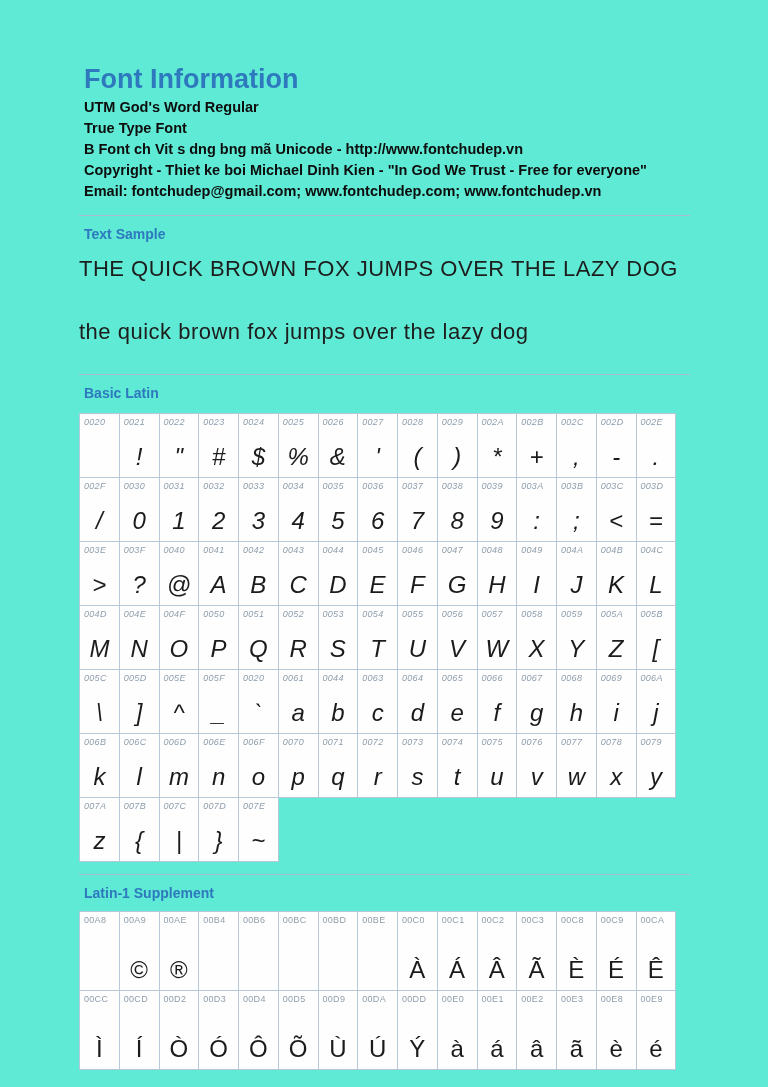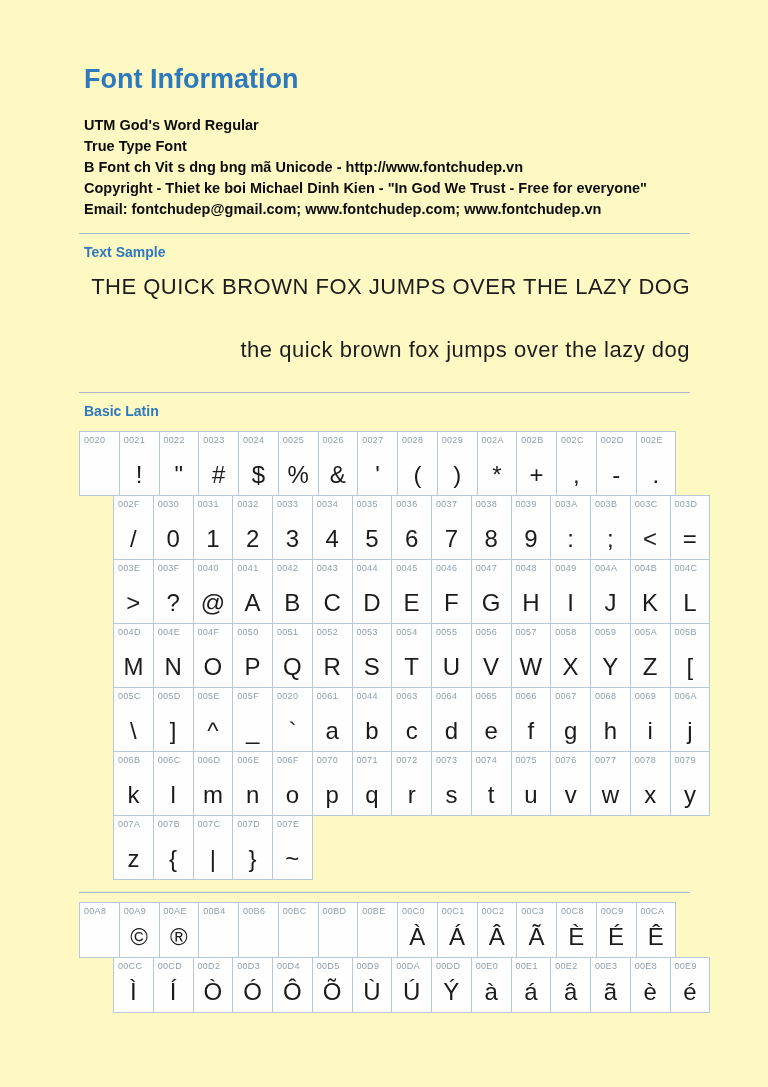--- a/index.html
+++ b/index.html
@@ -14,79 +14,79 @@
   body{
     height:1087px;
     background:#fbfbfb;
     font-family:"Liberation Sans", sans-serif;
     color:var(--text-black);
     overflow:hidden;
   }
   .page{
     width:768px;height:1087px;
     padding:63px 78px 0 79px;
-    background:#fef9c3;
+    background:#5eead4;
   }
   .doc-title{
     color:var(--heading-blue);
     font-size:27px;font-weight:bold;
     line-height:32px;
     padding-left:5px;
   }
-  .info-block{margin-top:20px;padding-left:5px;}
+  .info-block{margin-top:2px;padding-left:5px;}
   .info-line{
     font-size:14.5px;font-weight:bold;
     line-height:21px;color:#0d0d0d;
     white-space:nowrap;
   }
   .divider{
     border:none;border-top:1px solid var(--divider);
     height:0;width:611px;
   }
   .divider-1{margin-top:13px;}
   .divider-3{margin-top:12px;}
   .section-heading{
     color:var(--heading-blue);
     font-size:14px;font-weight:bold;
     line-height:18px;
     margin-top:9px;padding-left:5px;
   }
   .sample-line{
-    text-align:right;
+    text-align:left;
     font-size:22px;color:#1d1d1d;
     font-weight:400;
     letter-spacing:0.5px;
   }
   .sample-upper{margin-top:13px;}
   .sample-lower{margin-top:37px;margin-bottom:29px;}
   .glyph-table{margin-top:11px;}
   .glyph-row{display:flex;}
-  .glyph-row + .glyph-row{margin-top:-1px;margin-left:34px;}
+  .glyph-row + .glyph-row{margin-top:-1px;}
   .glyph-cell{
     width:40.75px;height:65px;
     border:1px solid var(--table-border);
     margin-left:-1px;
     position:relative;
     background:#fefefe;
     flex:0 0 auto;
   }
   .glyph-cell:first-child{margin-left:0;}
-  .latin1 .glyph-cell{height:56px;}
+  .latin1 .glyph-cell{height:80px;}
   .cell-code{
     position:absolute;top:3px;left:4px;
     font-size:9px;color:var(--code-label);
     letter-spacing:0.3px;
   }
   .cell-glyph{
     position:absolute;left:0;right:0;bottom:7px;
     text-align:center;
     font-size:24px;line-height:26px;
     color:#1b1b1b;
   }
-  .basic-latin-table{margin-bottom:12px;}
+  .basic-latin-table{margin-bottom:12px;font-style:italic;}
   .latin1{margin-top:9px;}
 </style>
 </head>
 <body>
 
 <div class="page">
 
   <h1 class="doc-title">Font Information</h1>
 
   <div class="info-block">
@@ -498,20 +498,21 @@
         </div>
         <div class="glyph-cell">
           <span class="cell-code">007E</span>
           <span class="cell-glyph">~</span>
         </div>
       </div>
     </div>
 
   <hr class="divider divider-3">
 
+  <h2 class="section-heading">Latin-1 Supplement</h2>
   <div class="glyph-table latin1">
       <div class="glyph-row">
         <div class="glyph-cell">
           <span class="cell-code">00A8</span>
           <span class="cell-glyph"></span>
         </div>
         <div class="glyph-cell">
           <span class="cell-code">00A9</span>
           <span class="cell-glyph">©</span>
         </div>

